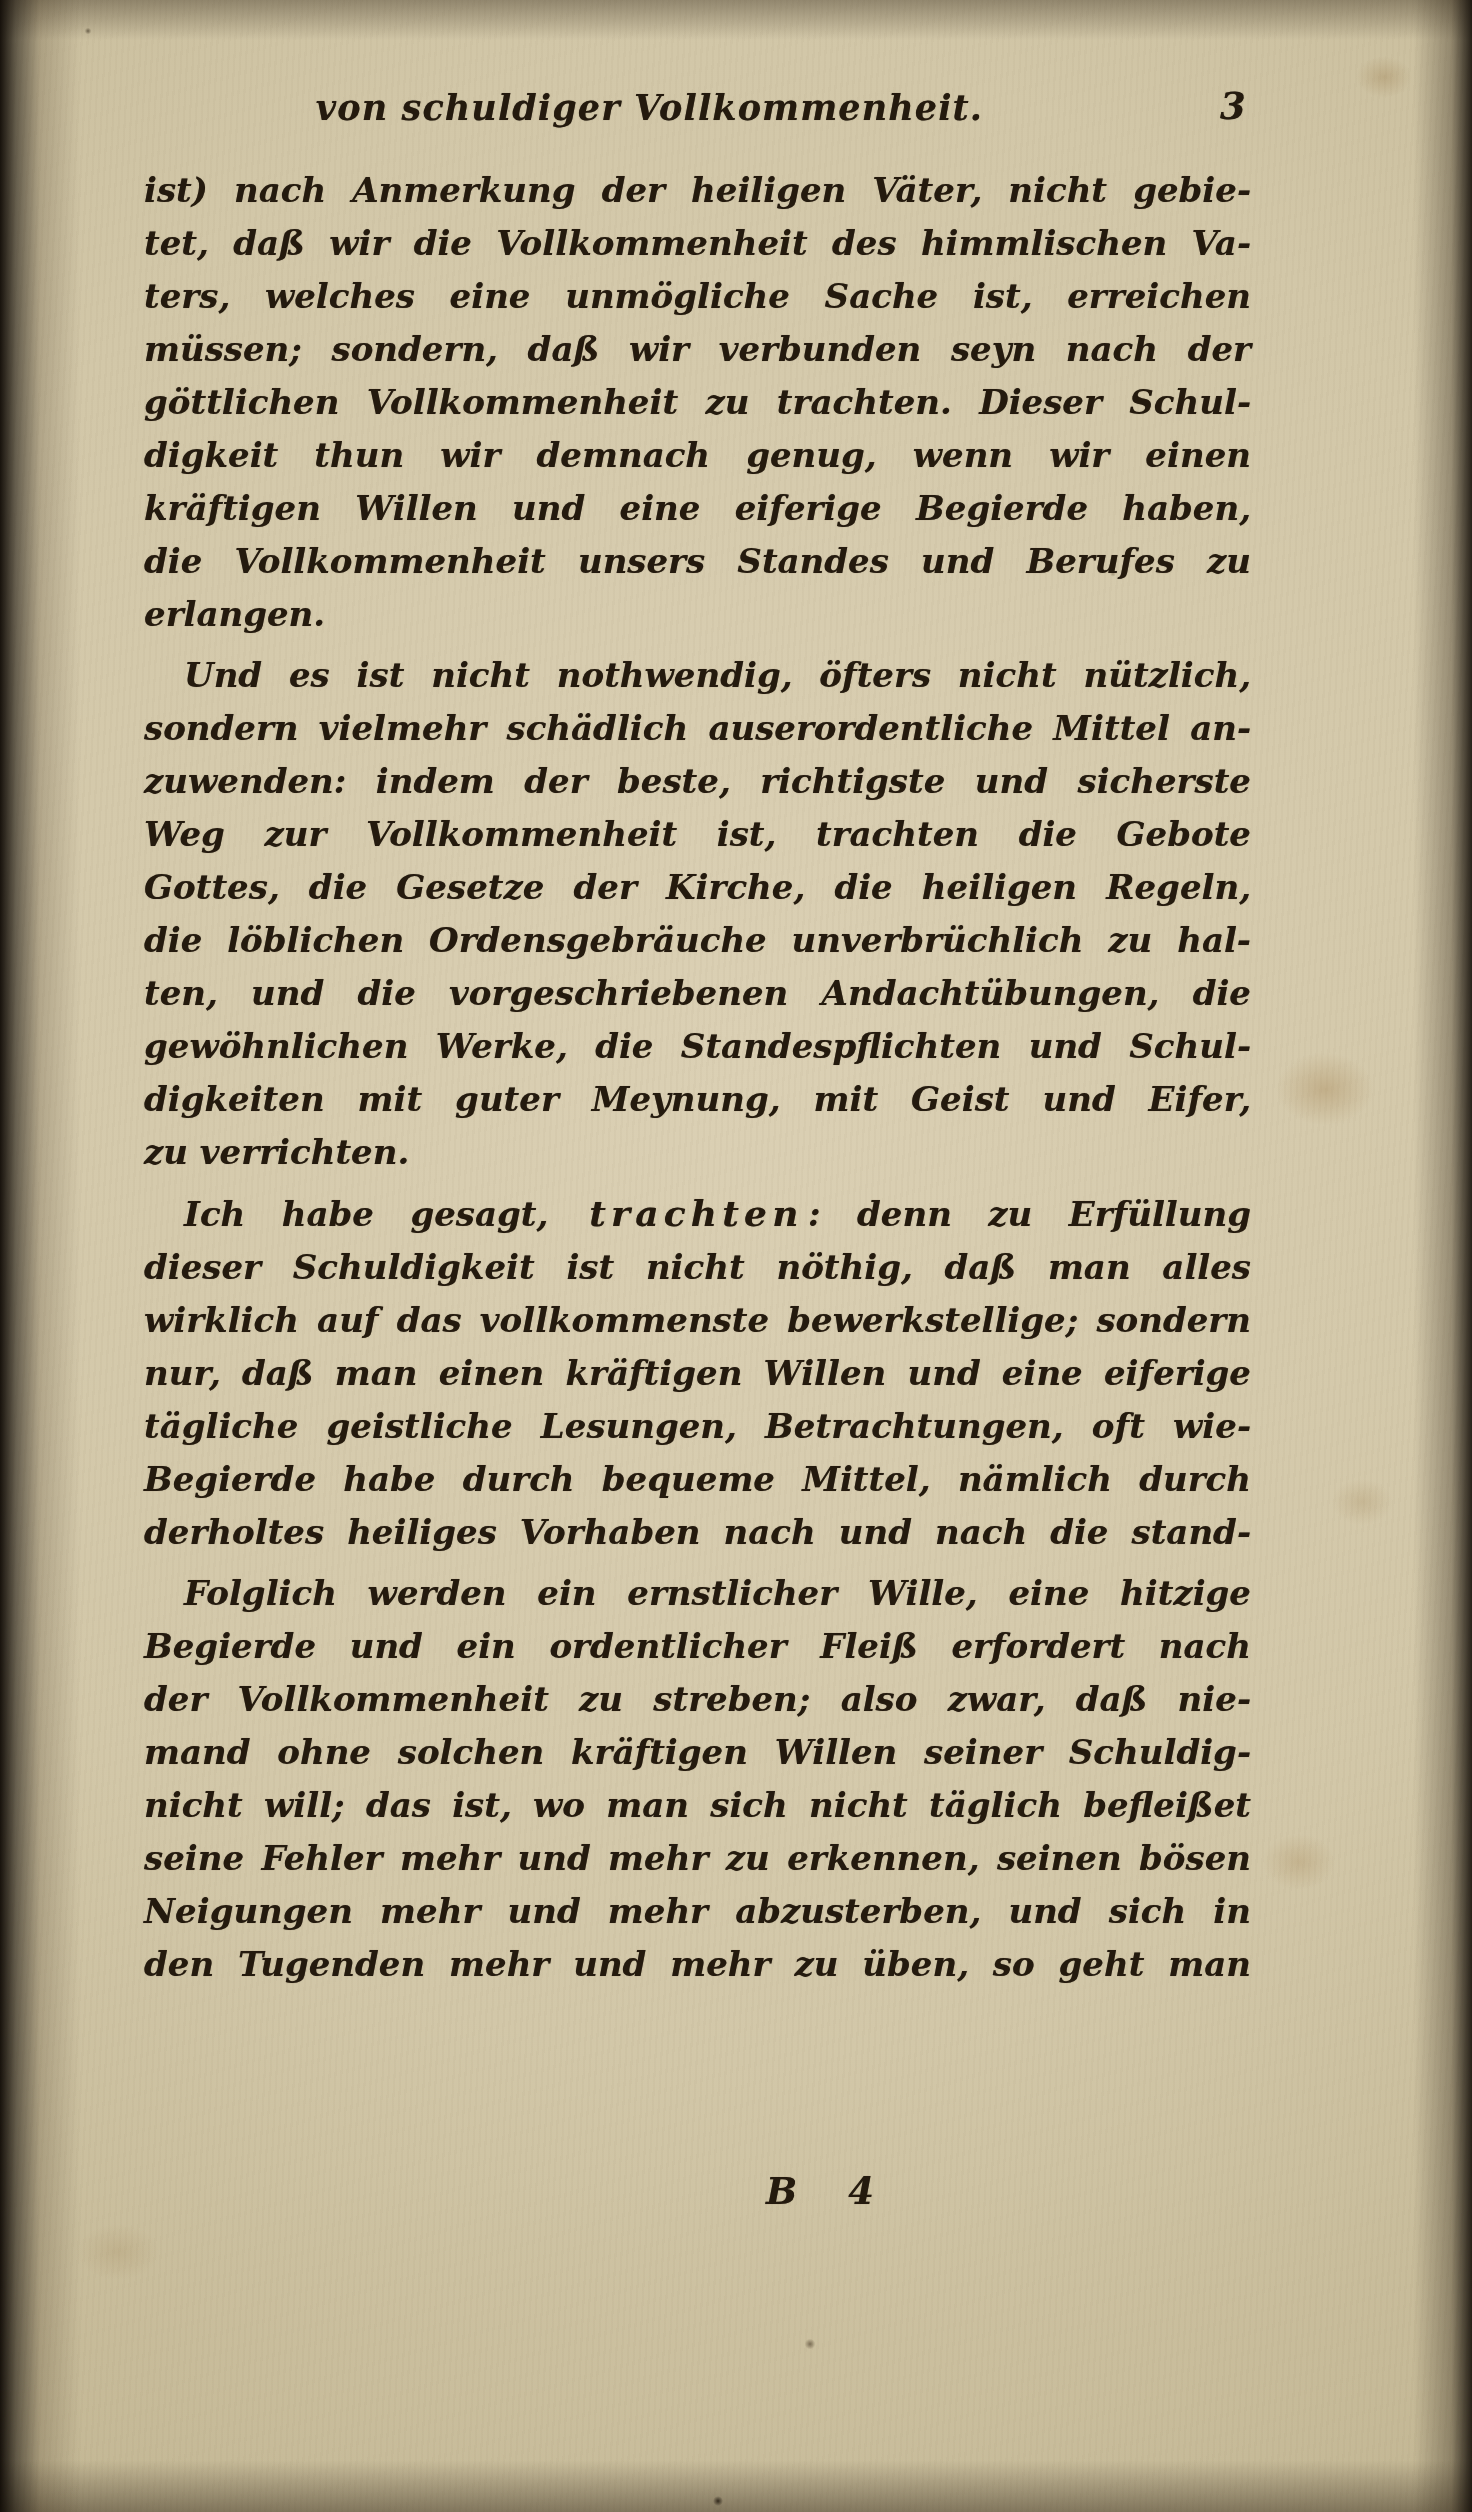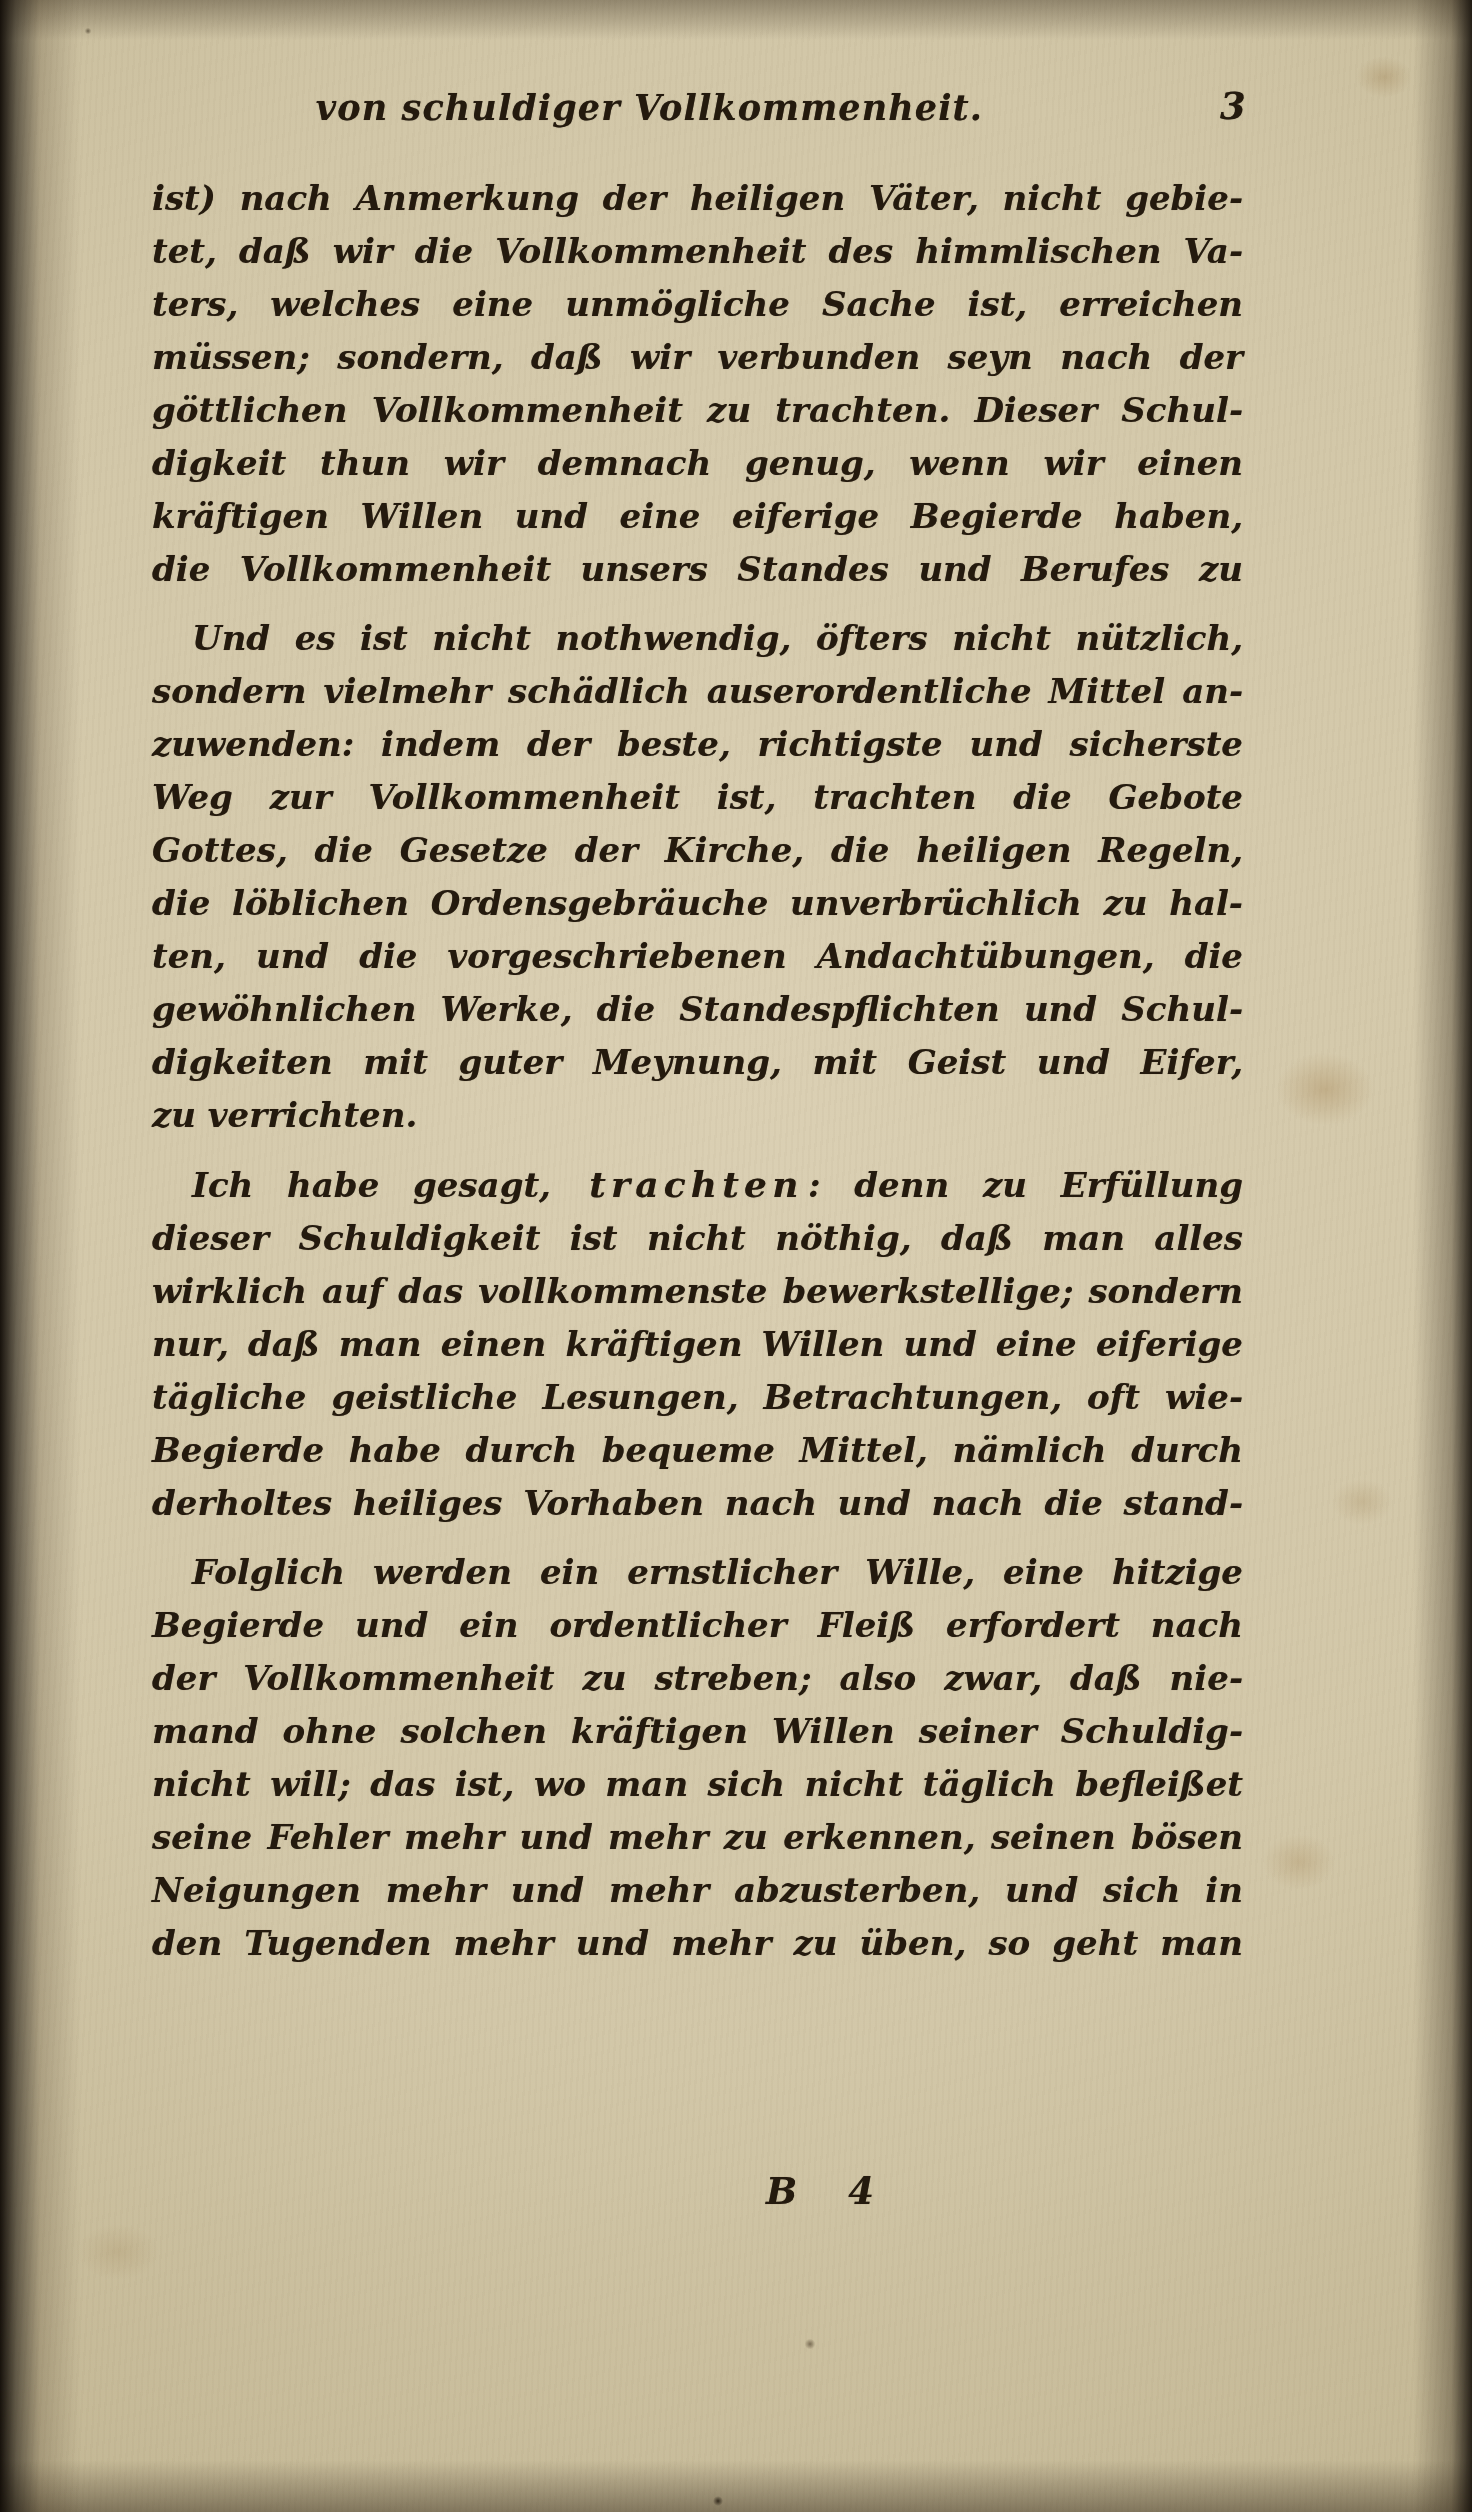--- a/index.html
+++ b/index.html
@@ -71,21 +71,21 @@
   .body-text {
     position: absolute;
     top: 156px;
     left: 136px;
     width: 1123px;
     font-size: 34px;
     font-weight: 700;
     line-height: 53px;
     text-shadow: 0 0 0.7px rgba(36,26,14,0.55);
   }
-  .para { margin: 16px; }
+  .para { margin: 8px; }
   .line {
     display: block;
     text-align: justify;
     text-align-last: justify;
     white-space: nowrap;
   }
   .line.short { text-align-last: left; white-space: normal; }
   .line.indent { text-indent: 40px; }
   .emph {
     letter-spacing: 5.2px;
@@ -119,20 +119,21 @@
 
     <p class="para">
       <span class="line">ist) nach Anmerkung der heiligen Väter, nicht gebie-</span>
       <span class="line">tet, daß wir die Vollkommenheit des himmlischen Va-</span>
       <span class="line">ters, welches eine unmögliche Sache ist, erreichen</span>
       <span class="line">müssen; sondern, daß wir verbunden seyn nach der</span>
       <span class="line">göttlichen Vollkommenheit zu trachten. Dieser Schul-</span>
       <span class="line">digkeit thun wir demnach genug, wenn wir einen</span>
       <span class="line">kräftigen Willen und eine eiferige Begierde haben,</span>
       <span class="line">die Vollkommenheit unsers Standes und Berufes zu</span>
+      <span class="line short">erlangen.</span>
     </p>
 
     <p class="para">
       <span class="line indent">Und es ist nicht nothwendig, öfters nicht nützlich,</span>
       <span class="line">sondern vielmehr schädlich auserordentliche Mittel an-</span>
       <span class="line">zuwenden: indem der beste, richtigste und sicherste</span>
       <span class="line">Weg zur Vollkommenheit ist, trachten die Gebote</span>
       <span class="line">Gottes, die Gesetze der Kirche, die heiligen Regeln,</span>
       <span class="line">die löblichen Ordensgebräuche unverbrüchlich zu hal-</span>
       <span class="line">ten, und die vorgeschriebenen Andachtübungen, die</span>

